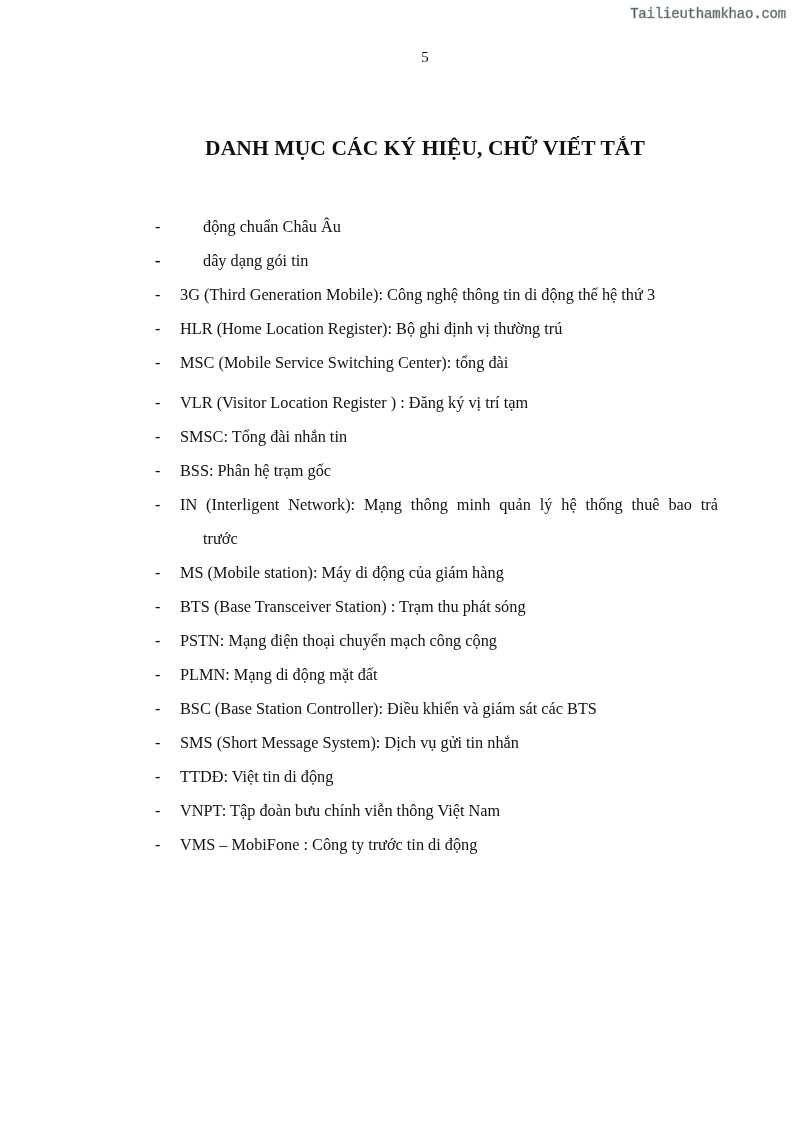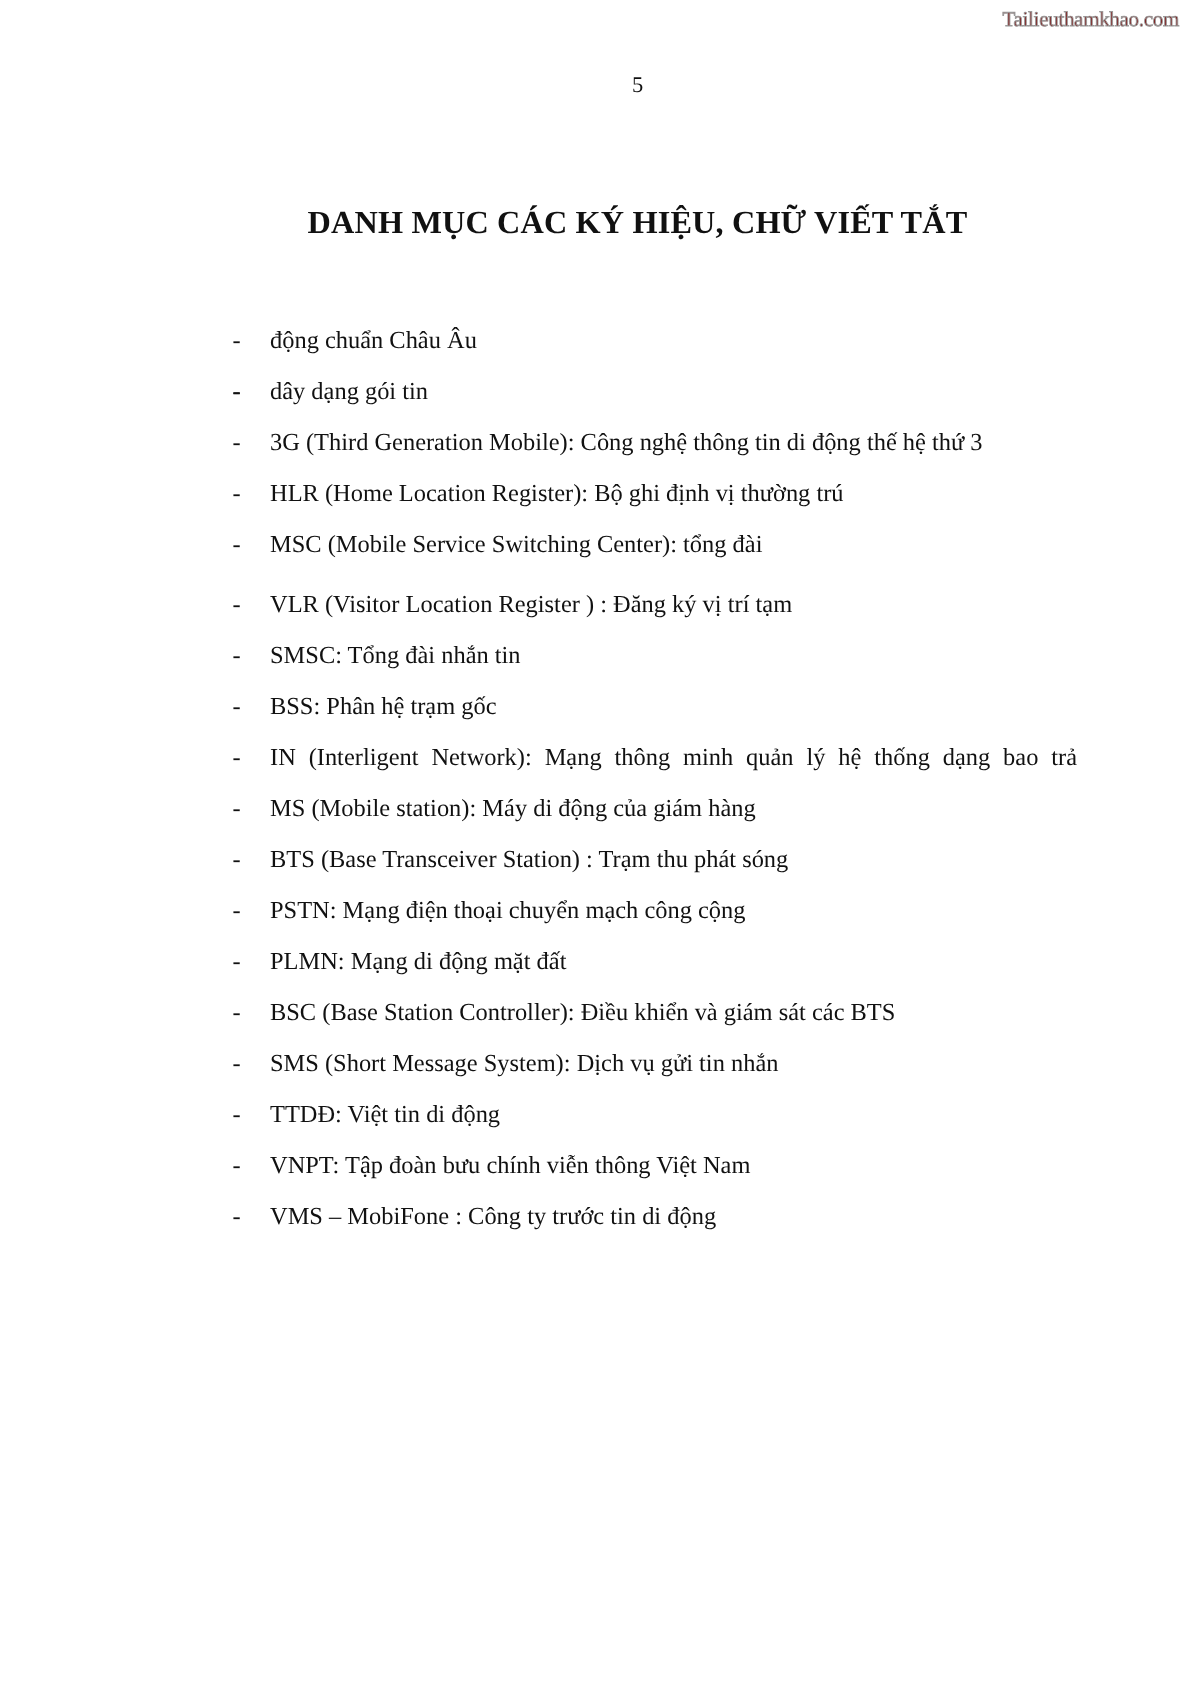--- a/index.html
+++ b/index.html
@@ -12,23 +12,23 @@
       height: 1123px;
       position: relative;
       overflow: hidden;
       font-family: "Liberation Serif", "DejaVu Serif", serif;
       color: #111111;
     }
     .watermark {
       position: absolute;
       top: 6px;
       right: 8px;
-      font-family: Liberation Serif, serif;
+      font-family: Liberation Mono, monospace;
       font-size: 14px;
-      color: #7f1d1d;
+      color: #14532d;
       -webkit-text-stroke: 0.6px #9a9a9a;
       letter-spacing: -0.2px;
     }
     .page-number {
       position: absolute;
       top: 49px;
       left: 0;
       width: 850px;
       text-align: center;
       font-size: 15px;
@@ -64,20 +64,21 @@
       left: 0;
       top: 0;
     }
     .list-item .line1 {
       display: block;
       text-align: justify;
       text-align-last: justify;
     }
     .list-item .line2 {
       display: block;
+      margin-left: 23px;
     }
     .list-item.single .text {
       display: block;
     }
     .gap {
       margin-top: 6px;
     }
   </style>
 </head>
 <body>
@@ -119,21 +120,22 @@
   <li class="list-item single">
     <span class="dash">-</span>
     <span class="text">SMSC: Tổng đài nhắn tin</span>
   </li>
   <li class="list-item single">
     <span class="dash">-</span>
     <span class="text">BSS: Phân hệ trạm gốc</span>
   </li>
   <li class="list-item">
     <span class="dash">-</span>
-    <span class="line1">IN (Interligent Network): Mạng thông minh quản lý hệ thống dạng bao trả</span>
+    <span class="line1">IN (Interligent Network): Mạng thông minh quản lý hệ thống thuê bao trả</span>
+    <span class="line2">trước</span>
   </li>
   <li class="list-item single">
     <span class="dash">-</span>
     <span class="text">MS (Mobile station): Máy di động của giám hàng</span>
   </li>
   <li class="list-item single">
     <span class="dash">-</span>
     <span class="text">BTS (Base Transceiver Station) : Trạm thu phát sóng</span>
   </li>
   <li class="list-item single">

